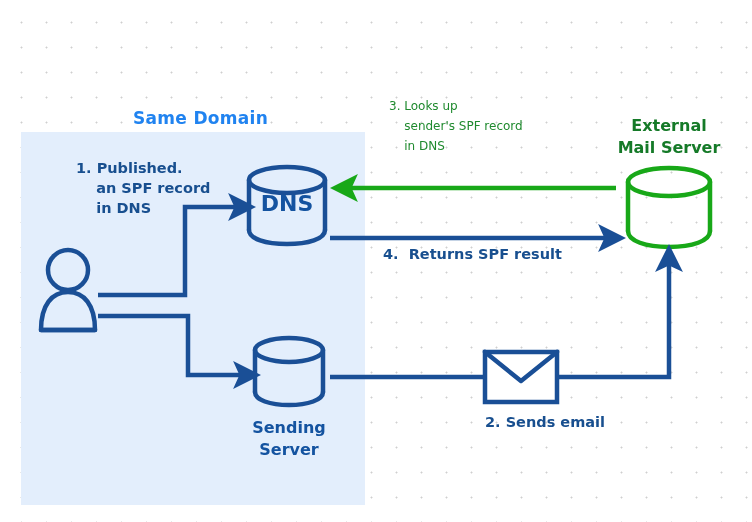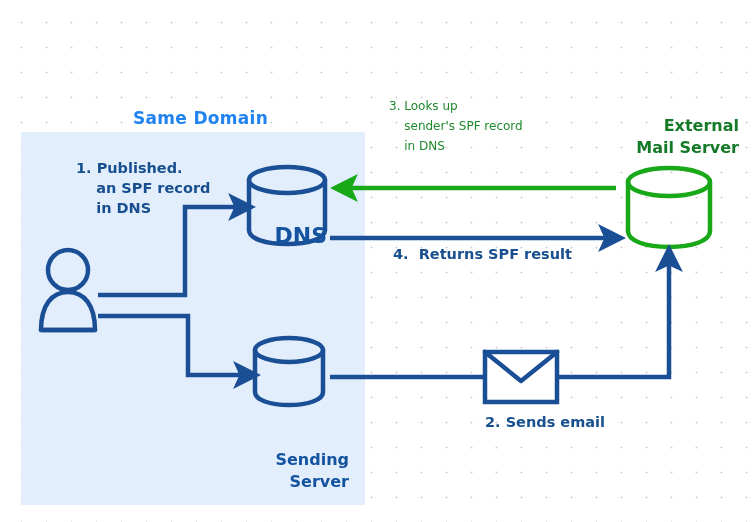--- a/index.html
+++ b/index.html
@@ -61,27 +61,27 @@
     color: #184f8f;
     font-size: 14.5px;
     font-weight: bold;
   }
   .green-txt {
     color: #1f8a2e;
     font-size: 12px;
   }
   .node-label {
     position: absolute;
-    text-align: right;
+    text-align: center;
     font-weight: bold;
     font-size: 16px;
     line-height: 22px;
     white-space: pre;
   }
-  .node-label.blue { color: #1453a0; margin-top: 32px; }
+  .node-label.blue { color: #1453a0; }
   .node-label.green { color: #157a28; }
   svg.layer {
     position: absolute;
     left: 0;
     top: 0;
     width: 752px;
     height: 522px;
     overflow: visible;
   }
 </style>
@@ -152,21 +152,21 @@
   <div class="txt blue-txt" style="left:76px; top:158px;">1. Published.
     an SPF record
     in DNS</div>
 
   <div class="txt blue-txt" style="left:473px; top:412px;margin-left:12px;">2. Sends email</div>
 
   <div class="txt green-txt" style="left:389px; top:96px;">3. Looks up
     sender's SPF record
     in DNS</div>
 
-  <div class="txt blue-txt" style="left:393px; top:244px;">4.  Returns SPF result</div>
+  <div class="txt blue-txt" style="left:383px; top:244px;">4.  Returns SPF result</div>
 
 
   <div class="node-label blue" style="left:247px; top:192px; width:80px; font-size:22px; line-height:24px;">DNS</div>
 
   <div class="node-label blue" style="left:229px; top:417px; width:120px;">Sending
 Server</div>
 
   <div class="node-label green" style="left:599px; top:115px; width:140px;">External
 Mail Server</div>
 

